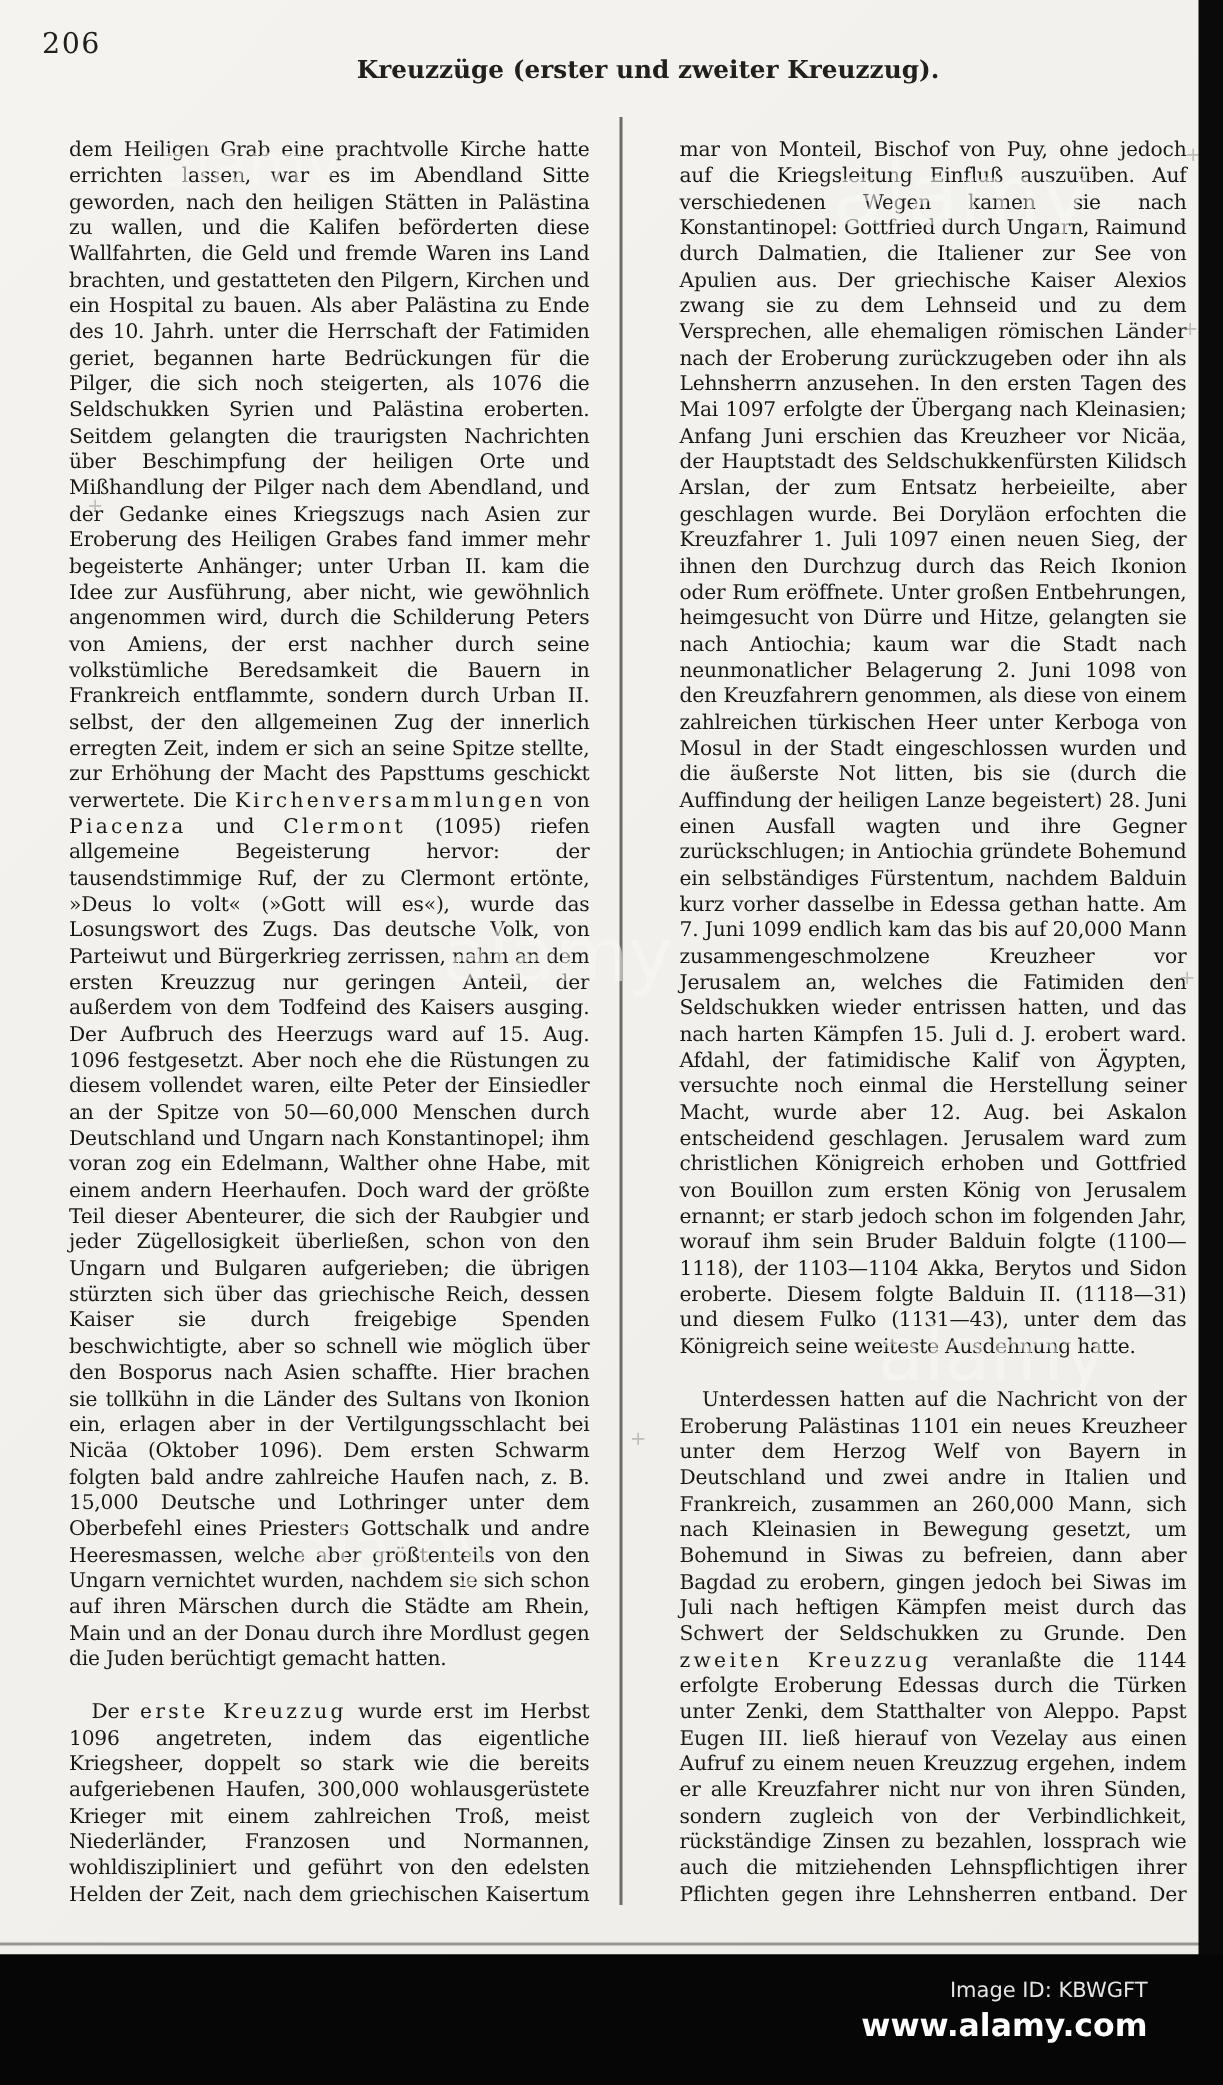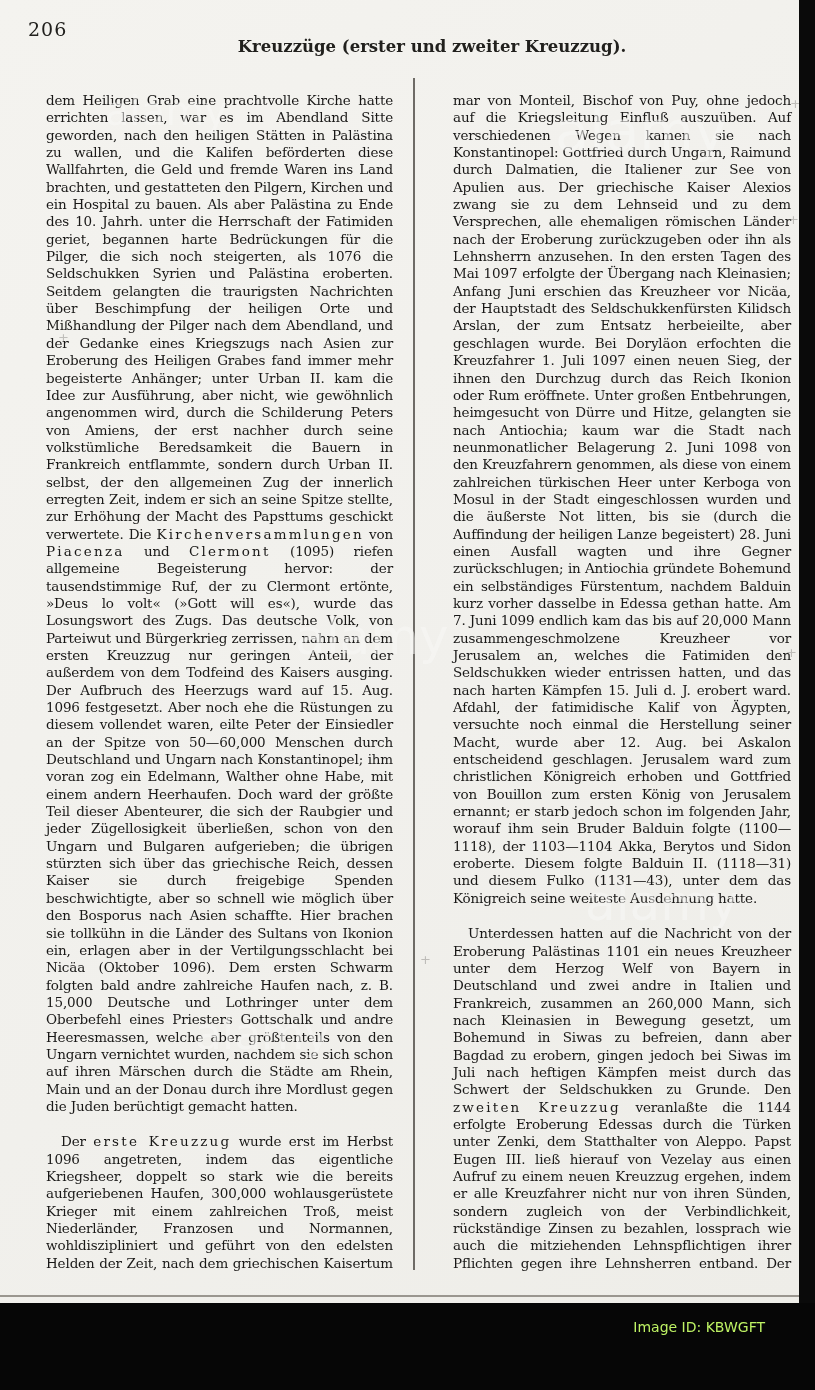--- a/index.html
+++ b/index.html
@@ -48,21 +48,21 @@
     width: 16px; height: 1390px; background: #0a0a0a;
   }
   .footer-bar {
     position: absolute; left: 0; top: 1303px;
     width: 815px; height: 87px; background: #060606;
     font-family: "DejaVu Sans", sans-serif;
     box-sizing: border-box;
     padding: 16px 50px 0 0;
     text-align: right;
   }
-  .image-id { font-size: 14px; color: #bef264; margin: 0 0 3px 12px; }
+  .image-id { font-size: 14px; color: #e5e5e5; margin: 0 0 3px 12px; }
   .alamy-url { font-size: 21px; font-weight: bold; color: #ffffff; margin: 0; }
   .wm {
     position: absolute;
     font-family: "DejaVu Sans", sans-serif;
     font-weight: normal;
     color: rgba(248, 248, 246, 0.55);
     pointer-events: none;
     user-select: none;
   }
   .wm-cross {
@@ -101,13 +101,14 @@
     <div class="wm-cross" style="left: 788px; top: 212px;">+</div>
     <div class="wm-cross" style="left: 786px; top: 645px;">+</div>
     <div class="wm-cross" style="left: 58px; top: 330px;">+</div>
     <div class="wm-cross" style="left: 420px; top: 952px;">+</div>
   </div>
 
 <div class="right-strip"></div>
 
 <div class="footer-bar">
   <p class="image-id">Image ID: KBWGFT</p>
+  <p class="alamy-url">www.alamy.com</p>
 </div>
 
 </body></html>

